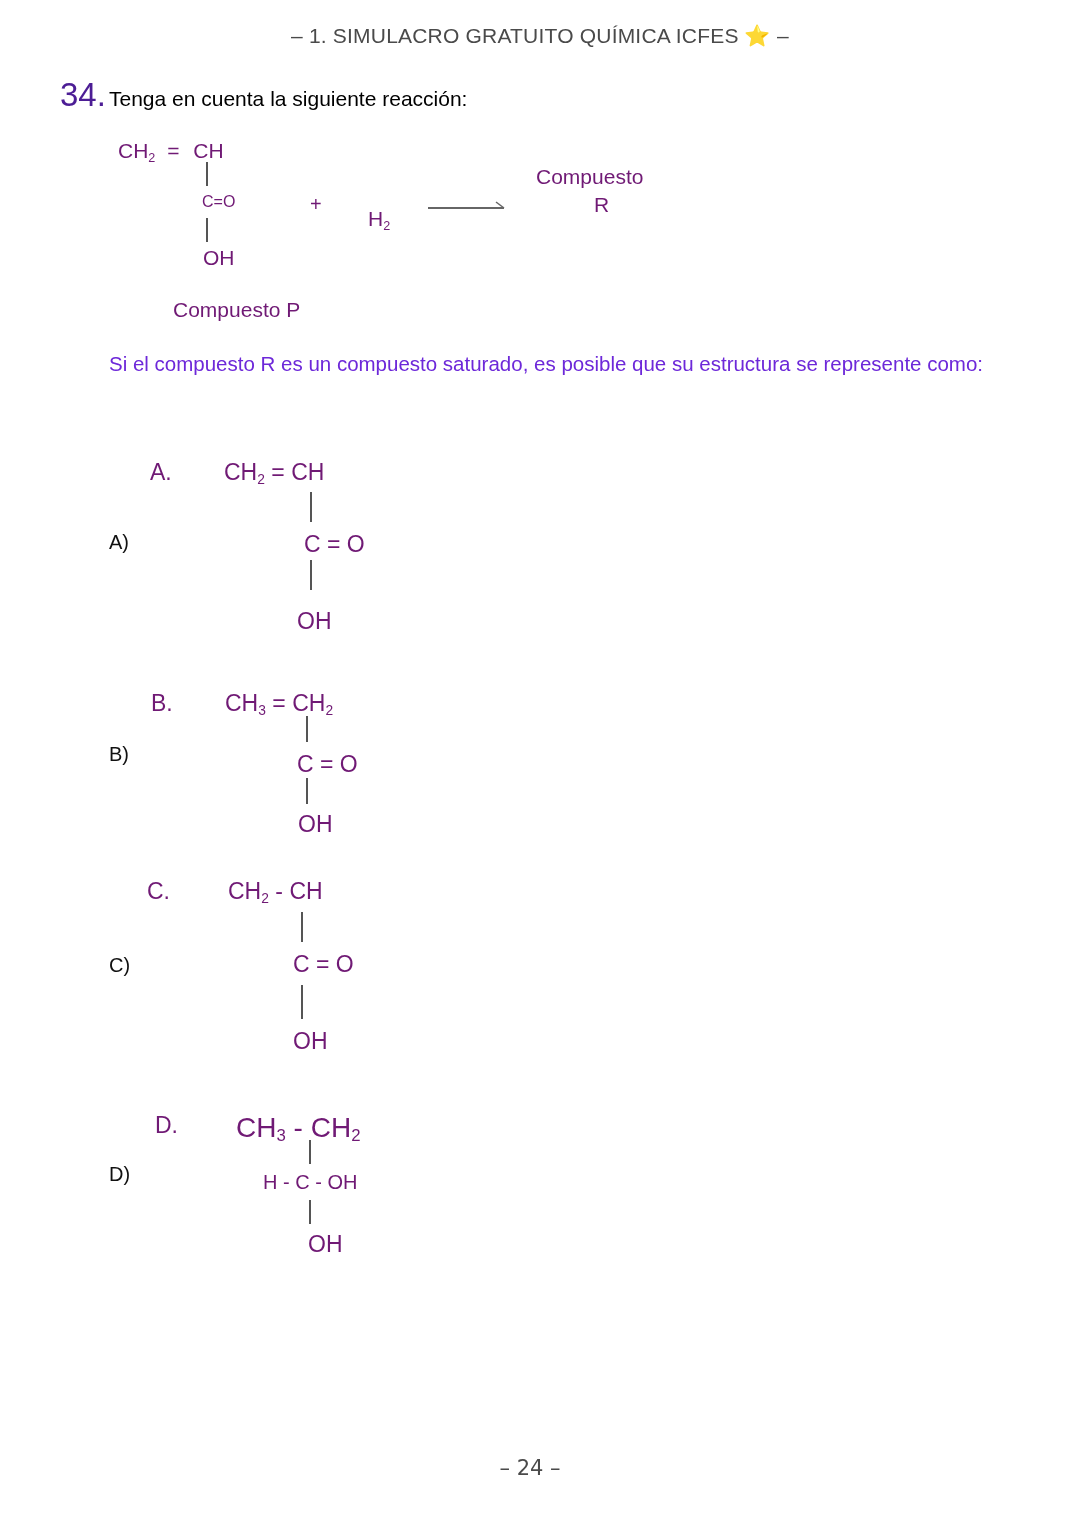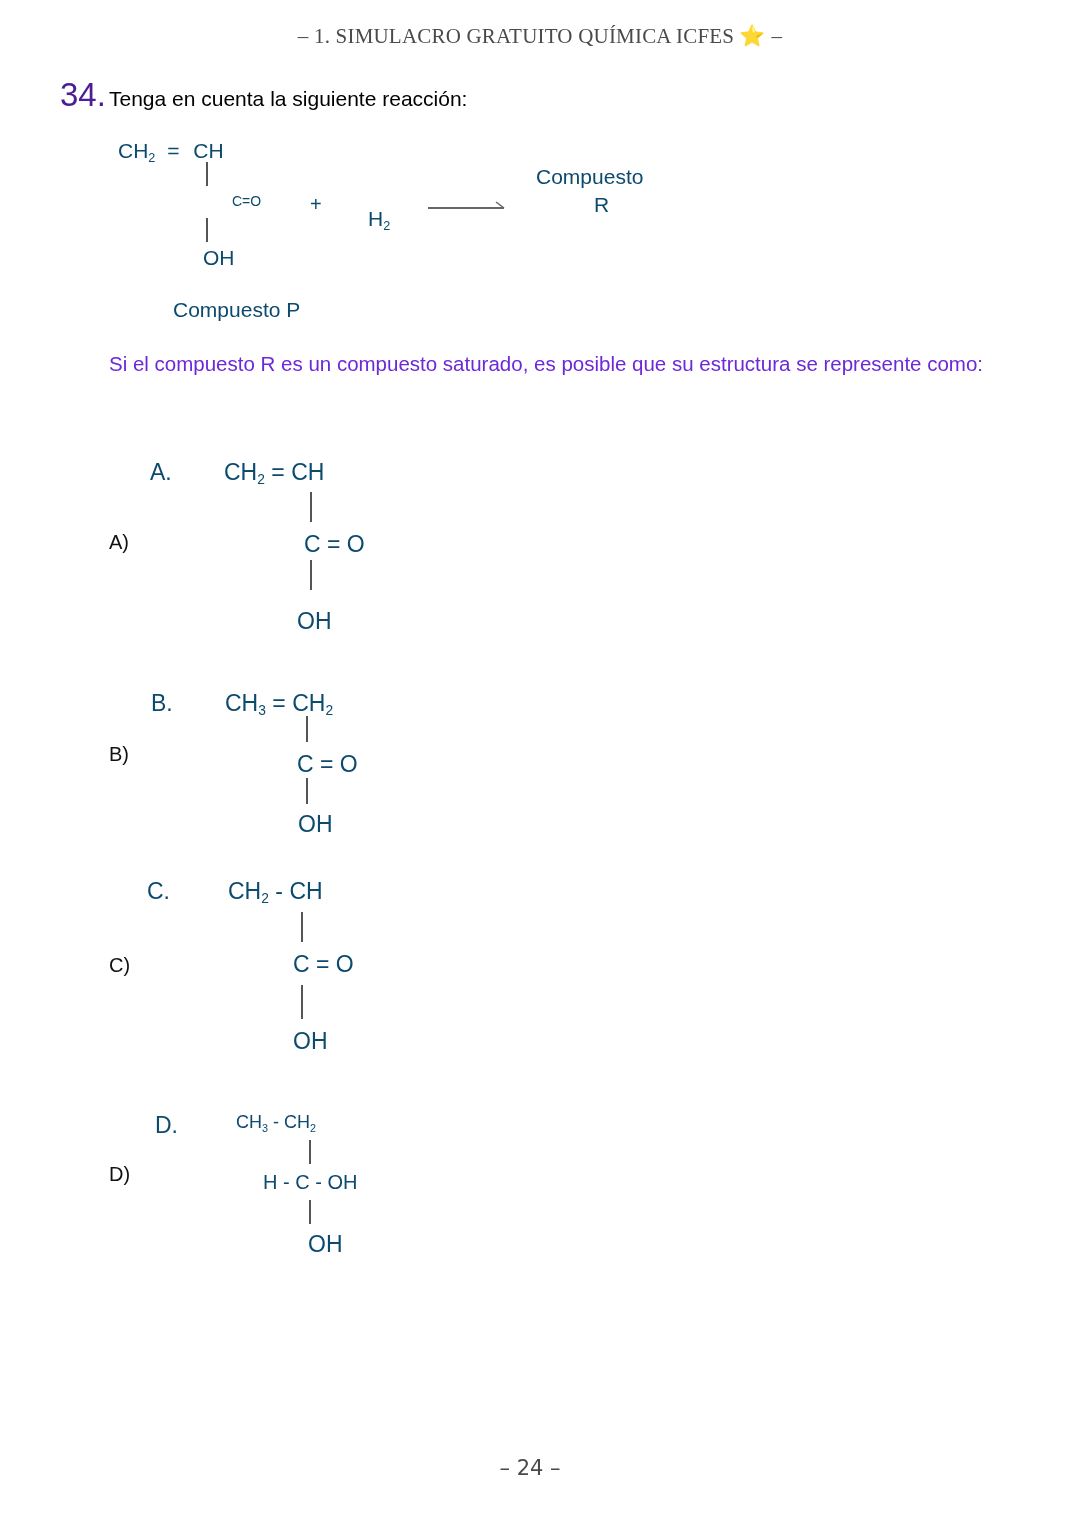--- a/index.html
+++ b/index.html
@@ -1,28 +1,28 @@
 <!DOCTYPE html>
 <html><head>
   <meta charset="utf-8">
   <style>
     * { margin: 0; padding: 0; box-sizing: border-box; }
     html, body { width: 1080px; height: 1528px; background: #ffffff; overflow: hidden; }
     body { position: relative; font-family: "Liberation Sans", sans-serif; color: #111; }
 
     .header {
       position: absolute; top: 24px; left: 0; width: 1080px; text-align: center;
-      font-family: Liberation Serif, serif; font-size: 21px; color: #4a4a4a; letter-spacing: 0.2px;
+      font-family: Liberation Sans, sans-serif; font-size: 21px; color: #4a4a4a; letter-spacing: 0.2px;
     }
     .header .star { color: #f5c518; }
 
     .q-number { position: absolute; left: 60px; top: 76px; font-size: 33px; color: #4c1d95; font-family: "Liberation Sans", sans-serif; }
     .q-intro { position: absolute; left: 109px; top: 87px; font-size: 21px; color: #000000; }
 
-    .chem { position: absolute; font-family: "Liberation Sans", sans-serif; color: #0c4a6e; }
+    .chem { position: absolute; font-family: "Liberation Sans", sans-serif; color: #701a75; }
     .chem sub { font-size: 60%; vertical-align: -4px; }
     .vbar { position: absolute; width: 2px; background: #555; }
 
     .question-text {
       position: absolute; left: 109px; top: 352px; width: 917px;
       font-size: 20.5px; line-height: 23px; text-align: justify; text-align-last: left; color: #6d28d9;
     }
 
     .opt-label { position: absolute; left: 109px; font-size: 20px; color: #111; }
 
@@ -43,21 +43,21 @@
 <div class="q-number">34.</div>
 <div class="q-intro">Tenga en cuenta la siguiente reacción:</div>
 
 <div>
   <div class="chem" style="left:118px; top:139px; font-size:21px;">
     <span>CH</span><sub>2</sub>
     <span style="margin:0 8px 0 6px;">=</span>
     <span>CH</span>
   </div>
   <div class="vbar" style="left:206px; top:162px; height:24px;"></div>
-  <div class="chem" style="left:202px; top:193px; font-size:14px;margin-left:30px;">C=O</div>
+  <div class="chem" style="left:202px; top:193px; font-size:16px;">C=O</div>
   <div class="vbar" style="left:206px; top:218px; height:24px;"></div>
   <div class="chem" style="left:203px; top:246px; font-size:21px;">OH</div>
   <div class="chem" style="left:173px; top:298px; font-size:21px;">Compuesto P</div>
 
   <div class="chem" style="left:310px; top:193px; font-size:20px;">+</div>
   <div class="chem" style="left:368px; top:207px; font-size:21px;">
     <span>H</span><sub>2</sub>
   </div>
 
   <svg class="arrow" viewBox="0 0 78 12">
@@ -103,21 +103,21 @@
   </div>
   <div class="vbar" style="left:301px; top:912px; height:30px;"></div>
   <div class="chem" style="left:293px; top:951px; font-size:23px; white-space:pre;">C = O</div>
   <div class="vbar" style="left:301px; top:985px; height:34px;"></div>
   <div class="chem" style="left:293px; top:1028px; font-size:23px;">OH</div>
 </div>
 
 <div>
   <div class="opt-label" style="top:1163px;">D)</div>
   <div class="chem" style="left:155px; top:1112px; font-size:23px;">D.</div>
-  <div class="chem" style="left:236px; top:1112px; font-size:18px;">
+  <div class="chem" style="left:236px; top:1112px; font-size:28px;">
     <span>CH</span><sub>3</sub><span style="white-space:pre;"> - </span><span>CH</span><sub>2</sub>
   </div>
   <div class="vbar" style="left:309px; top:1140px; height:24px;"></div>
   <div class="chem" style="left:263px; top:1171px; font-size:20px; white-space:pre;">H - C - OH</div>
   <div class="vbar" style="left:309px; top:1200px; height:24px;"></div>
   <div class="chem" style="left:308px; top:1231px; font-size:23px;">OH</div>
 </div>
 
 <div class="footer">– 24 –</div>
 

